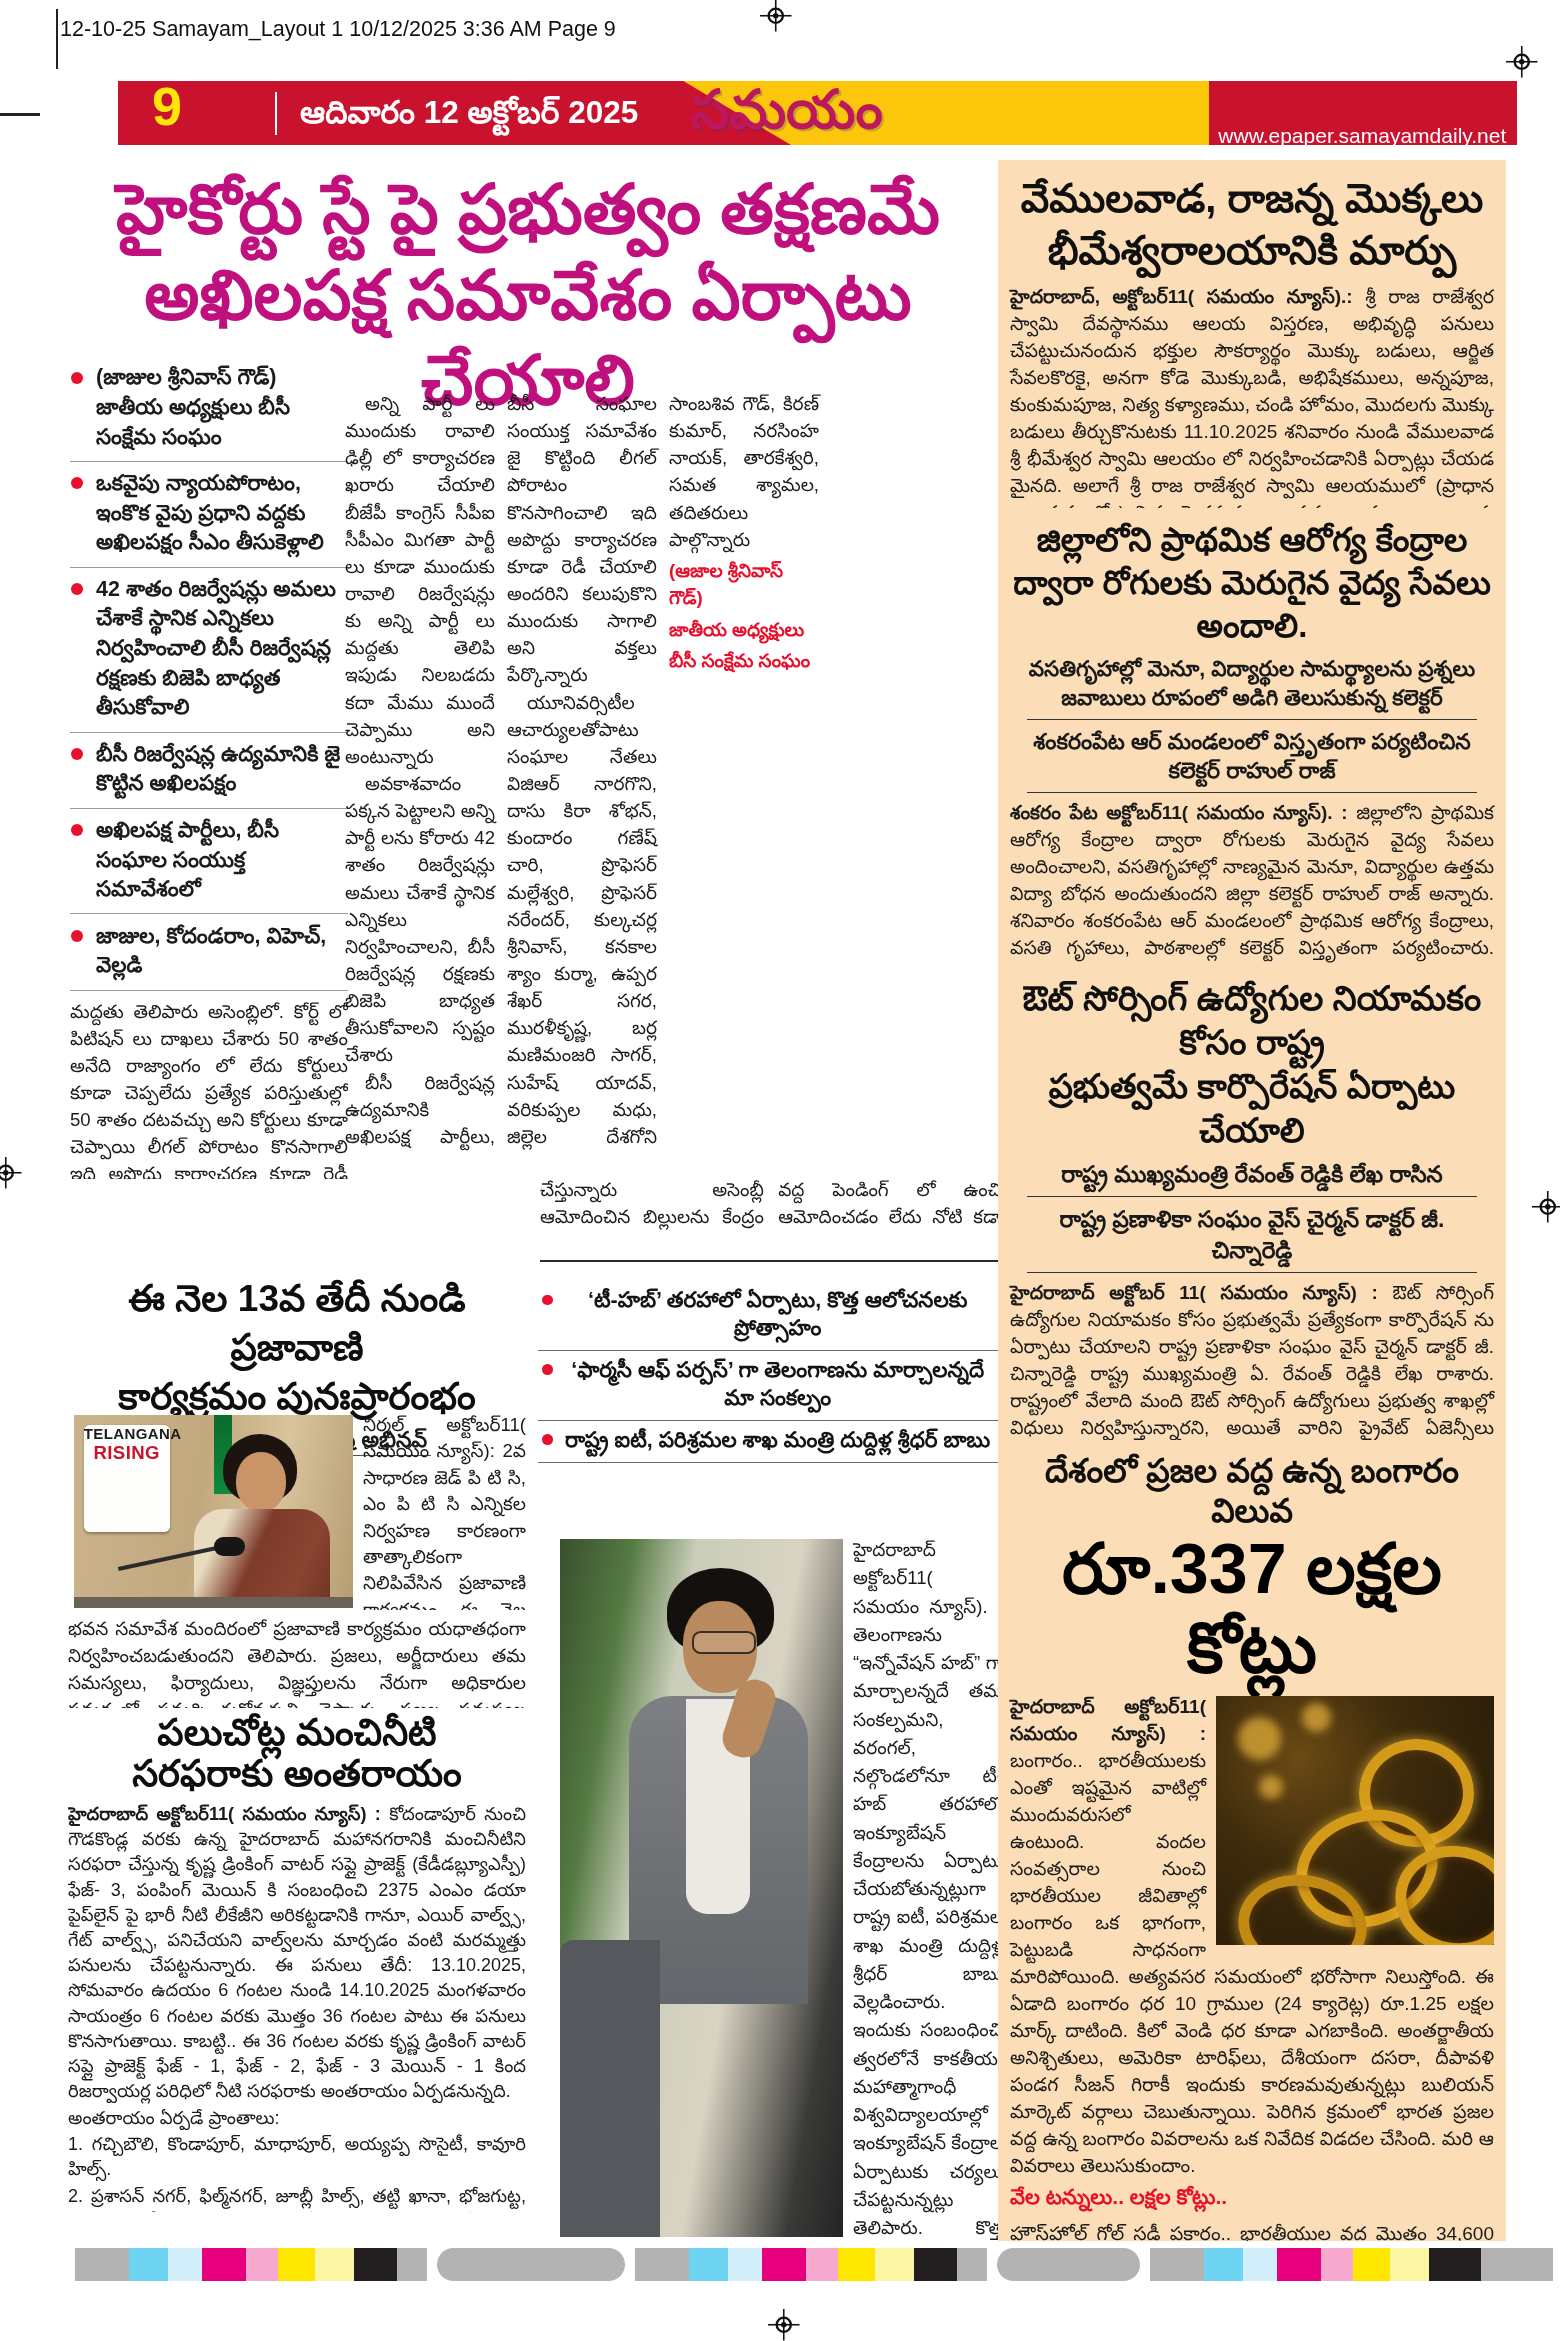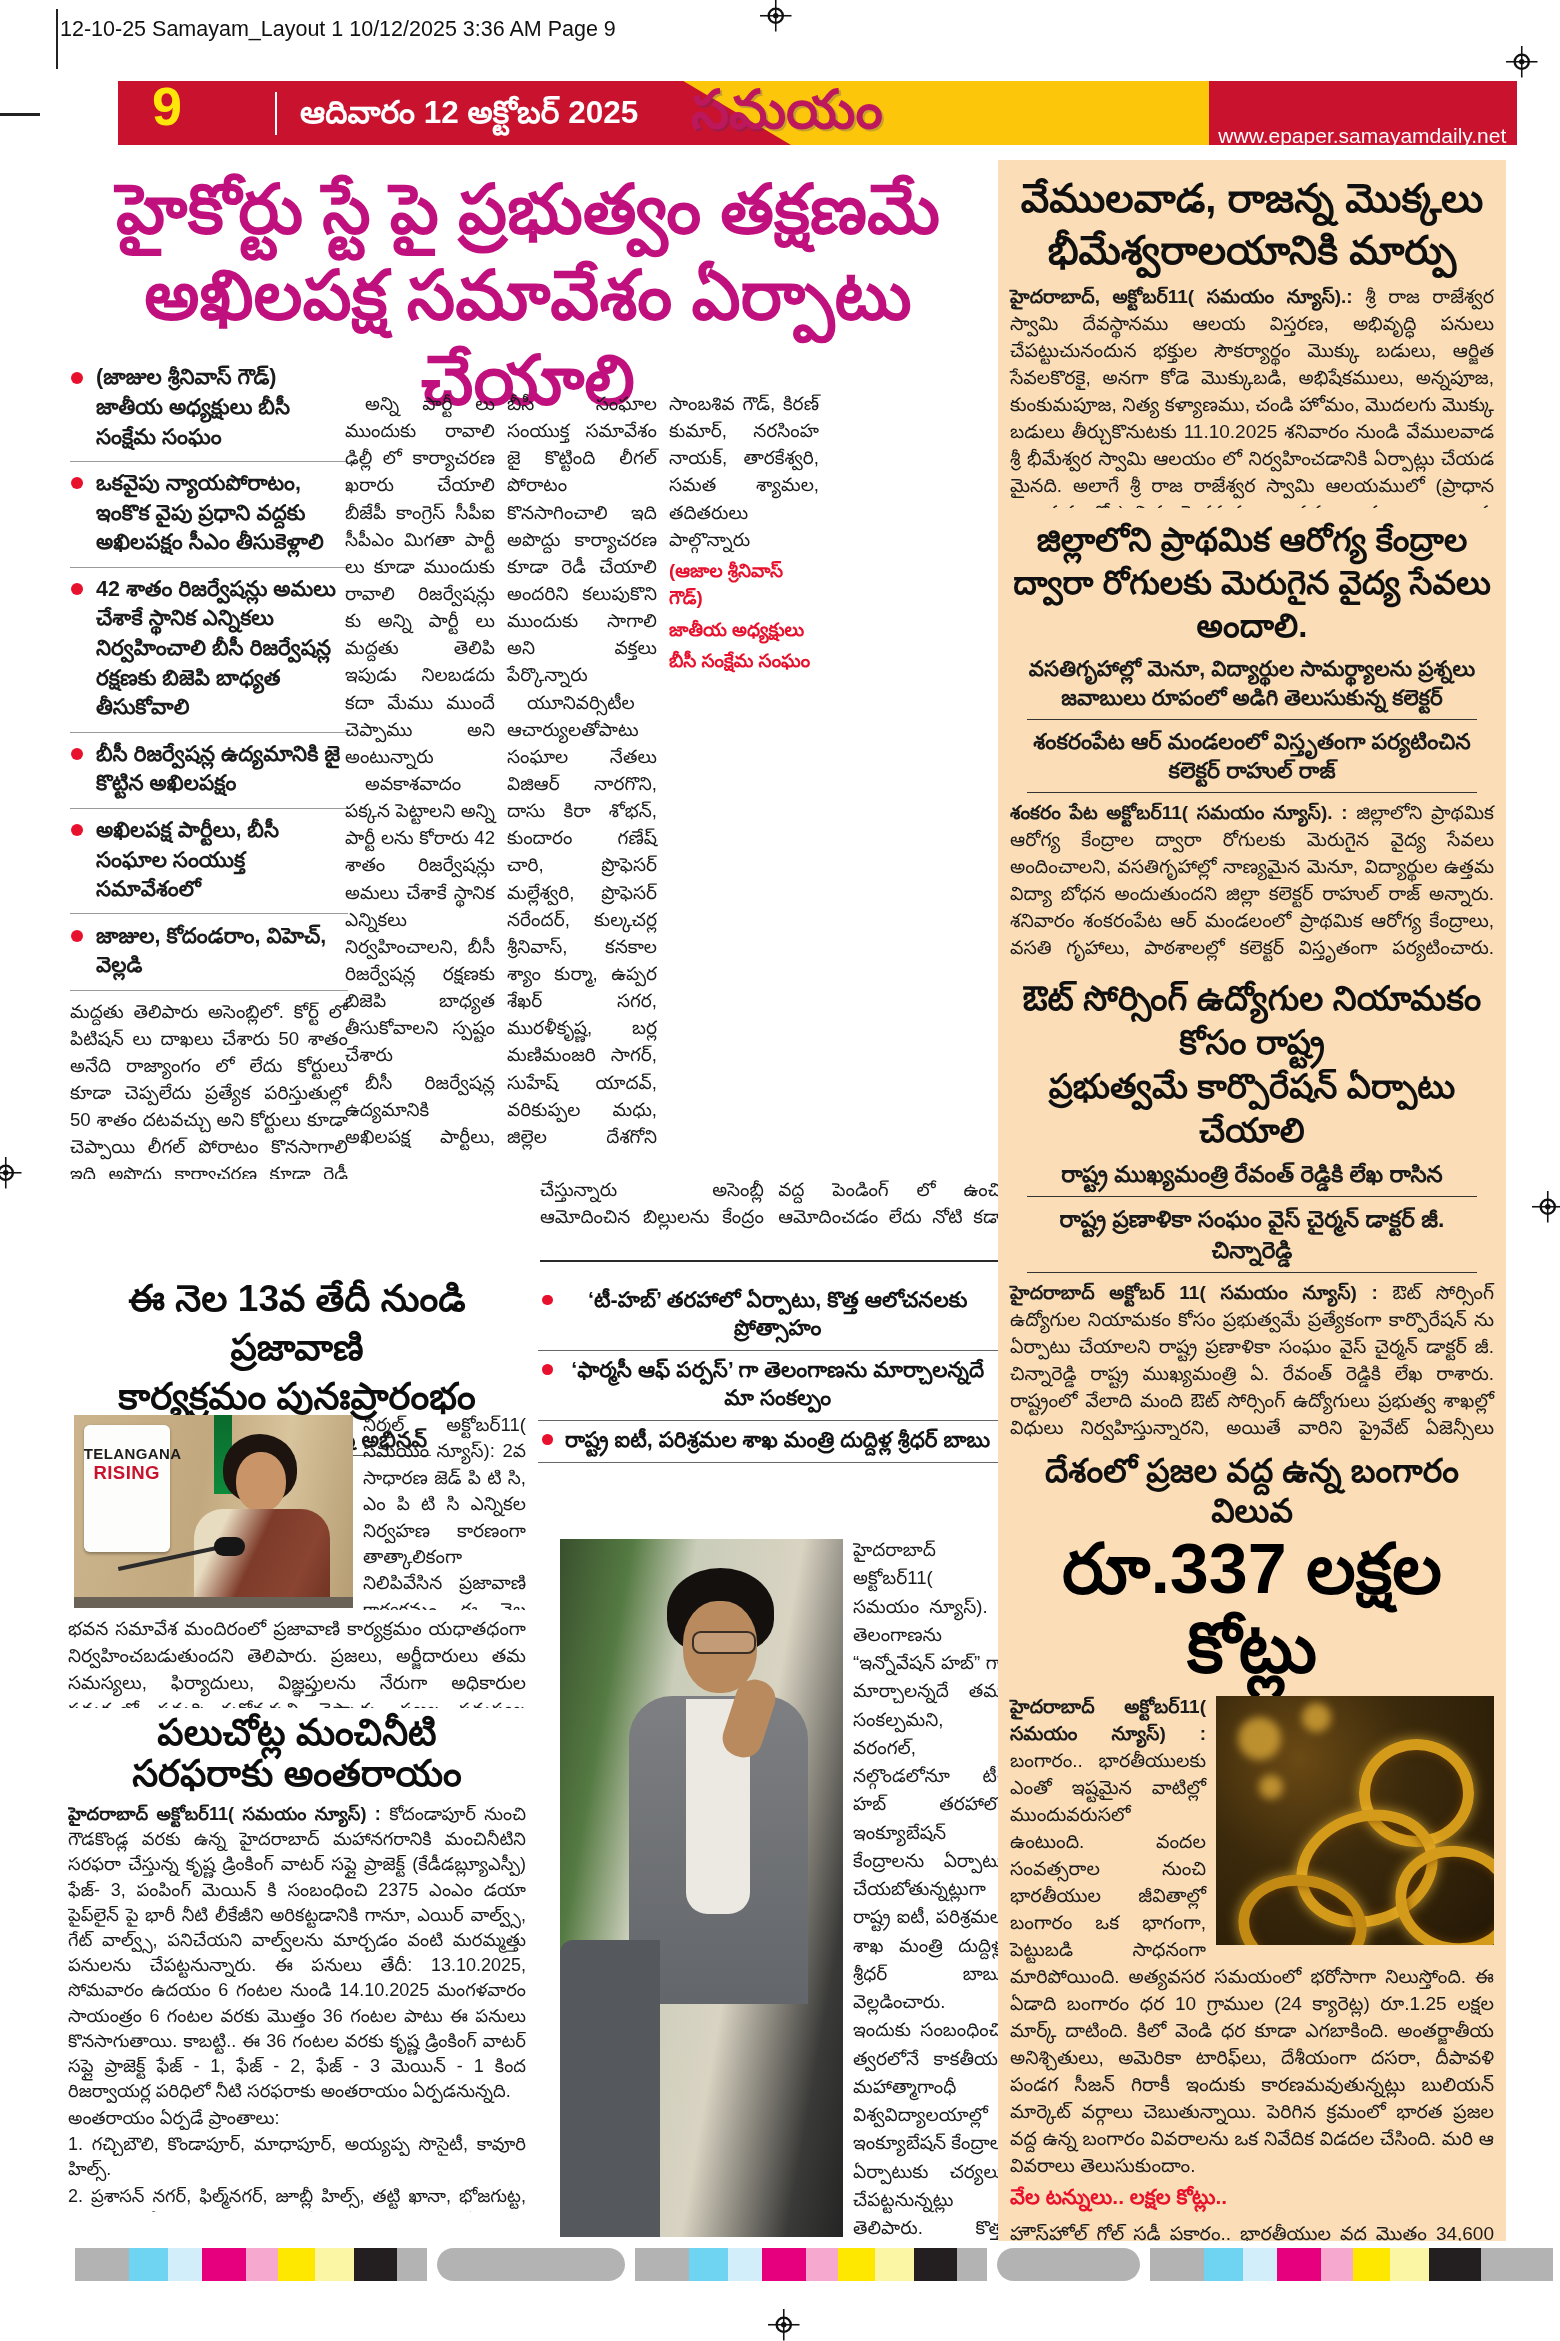--- a/index.html
+++ b/index.html
@@ -40,21 +40,21 @@
   .midext p{margin:0;}
   
   .praja{left:68px;top:1275px;width:458px;height:434px;overflow:hidden;}
   .praja .h{font-size:37px;font-weight:bold;text-align:center;line-height:1.32;color:#0e0e0e;}
   .praja .by{text-align:center;margin-top:5.7px;}
   .praja .by span{font-size:22px;font-weight:bold;border-bottom:1.4px solid #555;padding:0 4.3px 2.9px;}
   .praja .by .dash{color:#E8112D;border-bottom:none;padding-right:1.4px;}
   .photo1{position:absolute;left:5.7px;top:140px;width:279px;height:193px;overflow:hidden;
           background:linear-gradient(100deg,#cbb48d 0%,#c2a87e 45%,#d8c49d 70%,#b59c72 100%);}
   .sign{position:absolute;left:10px;top:10px;width:86px;height:107px;background:#fdfdfb;border-radius:5.7px;
-        text-align:center;padding-top:20px;box-shadow:0 1.4px 2.9px rgba(0,0,0,.3);}
+        text-align:center;box-shadow:0 1.4px 2.9px rgba(0,0,0,.3);}
   .sign .t1{font-size:15px;font-weight:bold;color:#1c1c1c;letter-spacing:0.4px;}
   .sign .t2{font-size:18.6px;font-weight:bold;color:#C9132E;letter-spacing:0.4px;}
   .flag{position:absolute;left:140px;top:0;width:18.6px;height:79px;background:linear-gradient(#0a6b2d,#0e8a3b);}
   .w-hair{position:absolute;left:149px;top:18.6px;width:74px;height:69px;border-radius:50% 50% 44% 44%;background:#1d1410;}
   .w-face{position:absolute;left:162px;top:37px;width:50px;height:60px;border-radius:48%;background:#c99468;}
   .w-body{position:absolute;left:120px;top:94px;width:136px;height:100px;border-radius:29px 29px 0 0;
           background:linear-gradient(115deg,#e8dcc0 20%,#7e3b2a 45%,#8a4431 75%,#6e3222 100%);}
   .w-mic{position:absolute;left:43px;top:140px;width:115px;height:3.6px;background:#2b2b2b;transform:rotate(-12deg);}
   .w-mict{position:absolute;left:140px;top:122px;width:31.5px;height:18.6px;border-radius:9.3px;background:#161616;}
   .w-desk{position:absolute;left:0;bottom:0;width:100%;height:11.5px;background:#6b6257;}

